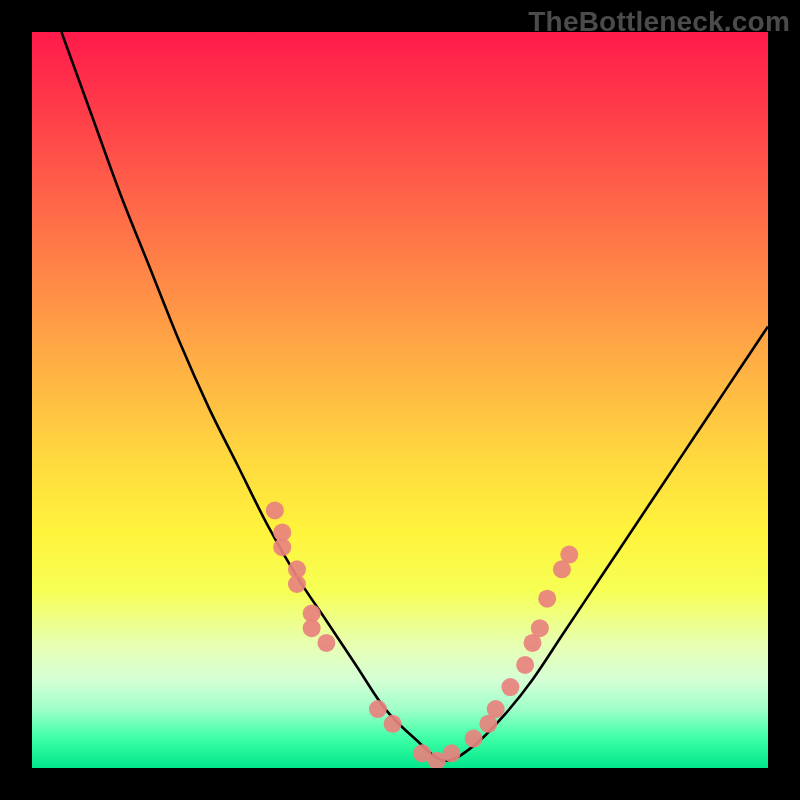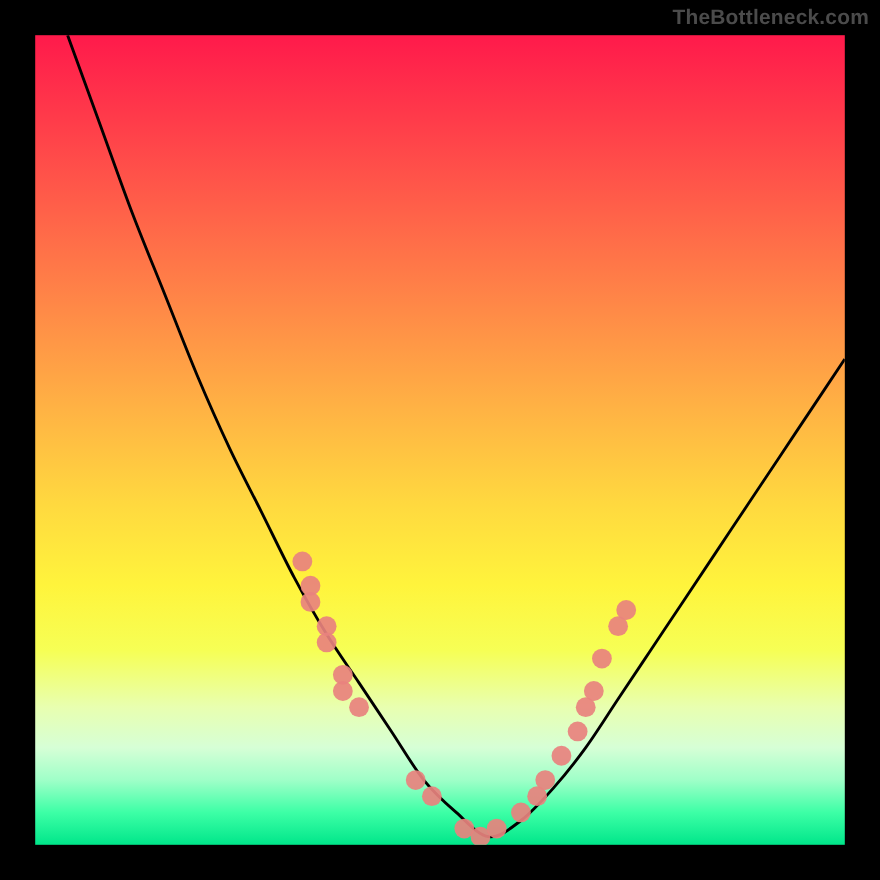--- a/index.html
+++ b/index.html
@@ -40,21 +40,21 @@
       #9fffc8 92%,
       #3dffa6 96%,
       #00e68a 100%
     );
   }
   .attribution {
     position: absolute;
     top: 6px;
     right: 10px;
     color: #4b4b4b;
-    font-size: 19px;
+    font-size: 28px;
     font-weight: bold;
     letter-spacing: 0.2px;
     pointer-events: none;
   }
   svg.overlay {
     position: absolute;
     left: 0;
     top: 0;
   }
 </style>

